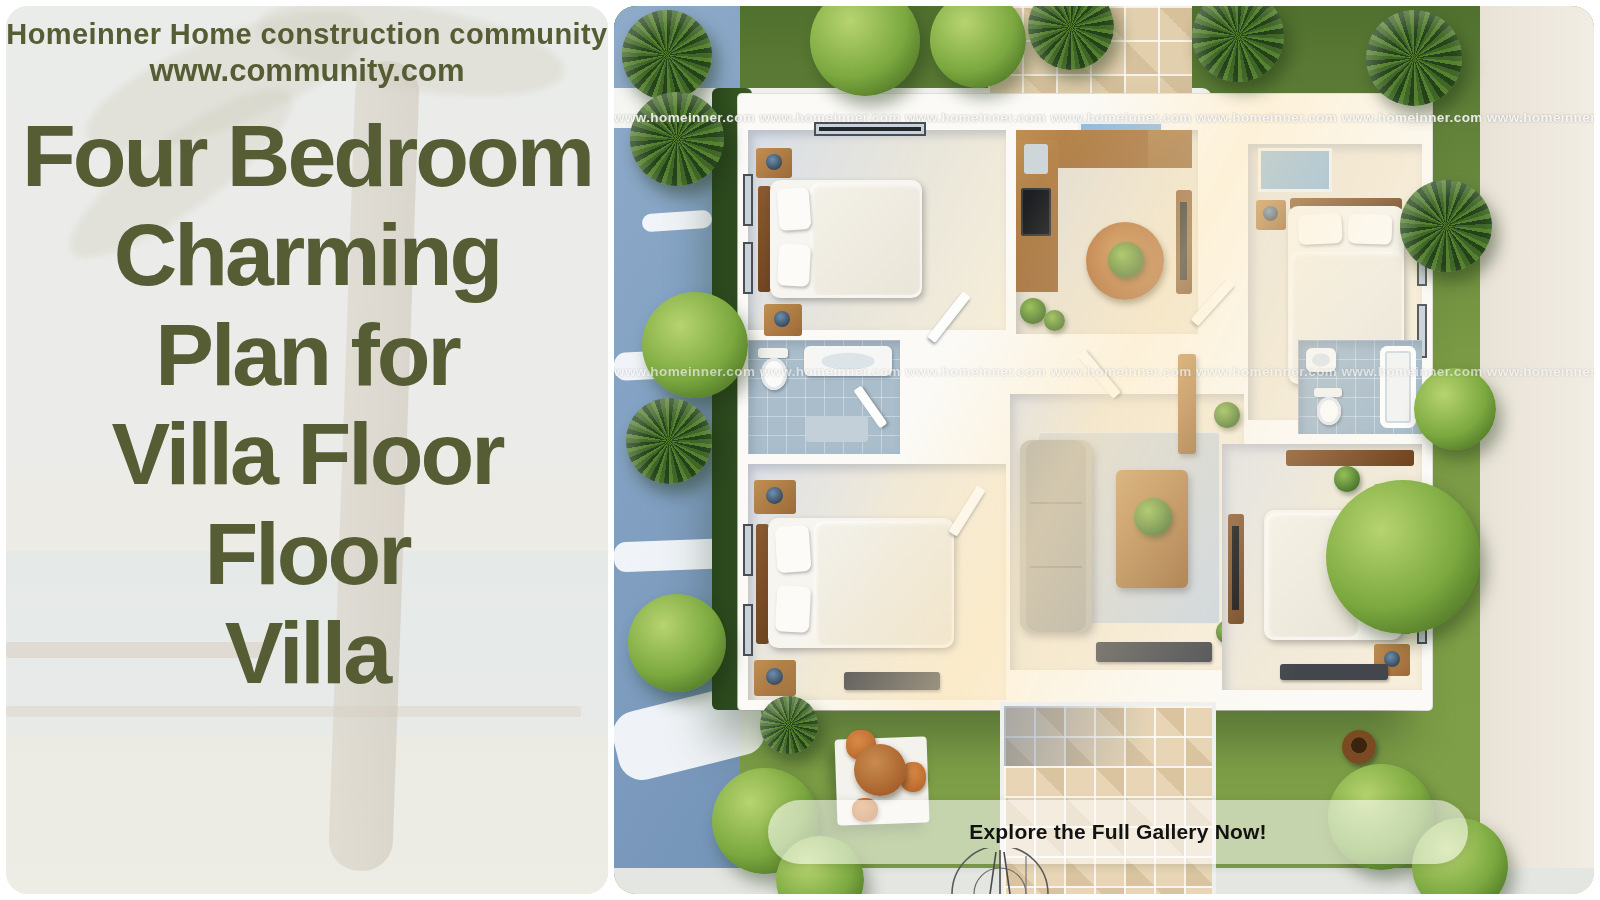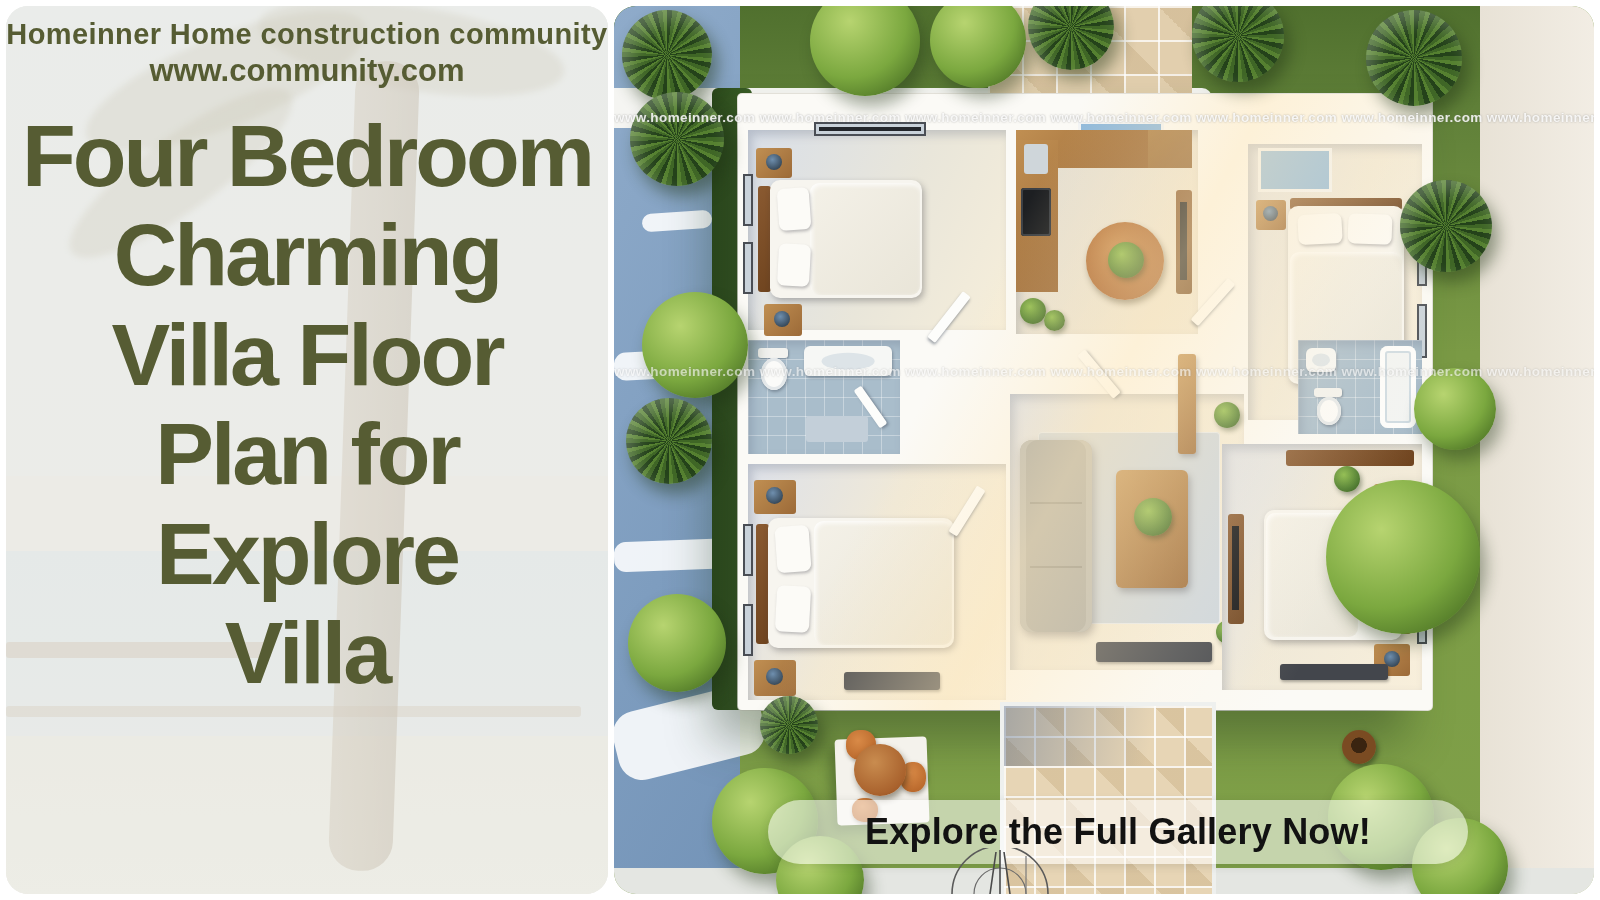--- a/index.html
+++ b/index.html
@@ -68,21 +68,21 @@
   .sofa{background:#a8a8a2;border-radius:12px;box-shadow:2px 4px 8px rgba(60,60,70,.4), inset -6px 0 0 #b7b7b1, inset 6px 0 0 #b7b7b1;}
   .sofa .cush{position:absolute;left:10px;width:calc(100% - 20px);height:2px;background:#8e8e88;}
   .door-leaf{background:#fdfdfb;box-shadow:1px 2px 3px rgba(70,80,95,.5);border-radius:2px;}
   .tub{background:#f2f4f3;border-radius:8px;box-shadow:inset 0 0 0 5px #fdfdfc, inset 0 0 0 7px #cfdbe2;}
   .toilet-bowl{background:#fbfbf9;border-radius:50%;box-shadow:1px 2px 3px rgba(60,70,85,.4), inset 0 0 0 3px #e4e8ea;}
   .toilet-tank{background:#f2f2ef;border-radius:3px;box-shadow:1px 1px 2px rgba(60,70,85,.4);}
   .sink{background:#f6f7f5;border-radius:6px;box-shadow:1px 2px 3px rgba(60,70,85,.4);}
   .sink .basin{position:absolute;left:50%;top:50%;transform:translate(-50%,-50%);width:60%;height:55%;border-radius:50%;background:#dde4e8;}
 
   .cta{left:154px;top:794px;width:700px;height:64px;border-radius:32px;background:rgba(255,255,255,.55);display:flex;align-items:center;justify-content:center;box-shadow:0 2px 10px rgba(40,50,40,.15);}
-  .cta span{font-size:36px;font-weight:800;color:#121212;letter-spacing:.2px;}
+  .cta span{font-size:21px;font-weight:800;color:#121212;letter-spacing:.2px;}
 
   .mat-white{background:#f4f2ec;border-radius:4px;box-shadow:-6px 8px 12px rgba(30,50,20,.35);}
   .patio-table{background:radial-gradient(circle at 40% 35%,#c08softwood,#a9622d);background:radial-gradient(circle at 40% 35%,#c98c4f,#a9622d 70%,#8a4c20);border-radius:50%;box-shadow:2px 4px 6px rgba(40,30,10,.45);}
   .chair-orange{background:radial-gradient(circle at 40% 35%,#d98a47,#b05f24);border-radius:45%;box-shadow:1px 2px 4px rgba(40,30,10,.4);}
   .firepit{background:radial-gradient(circle at 50% 45%,#3a2410 0 30%,#7a4b22 32% 70%,#5d3517);border-radius:50%;box-shadow:2px 3px 5px rgba(30,40,20,.5);}
 </style>
 </head>
 <body>
 
 <div class="canvas">
@@ -101,23 +101,23 @@
     <div class="abs veil"></div>
 
     <div class="abs brand">
       <div class="l1">Homeinner Home construction community</div>
       <div class="l2">www.community.com</div>
     </div>
 
     <div class="abs big-title">
       <div>Four Bedroom</div>
       <div>Charming</div>
+      <div>Plan for</div>
       <div>Villa Floor</div>
-      <div>Plan for</div>
-      <div>Explore</div>
+      <div>Floor</div>
       <div>Villa</div>
     </div>
 
   </div>
 
   <div class="abs plan-card">
 
     <div class="abs lawn"></div>
     <div class="abs walkway-right"></div>
     <div class="abs bottom-strip"></div>

